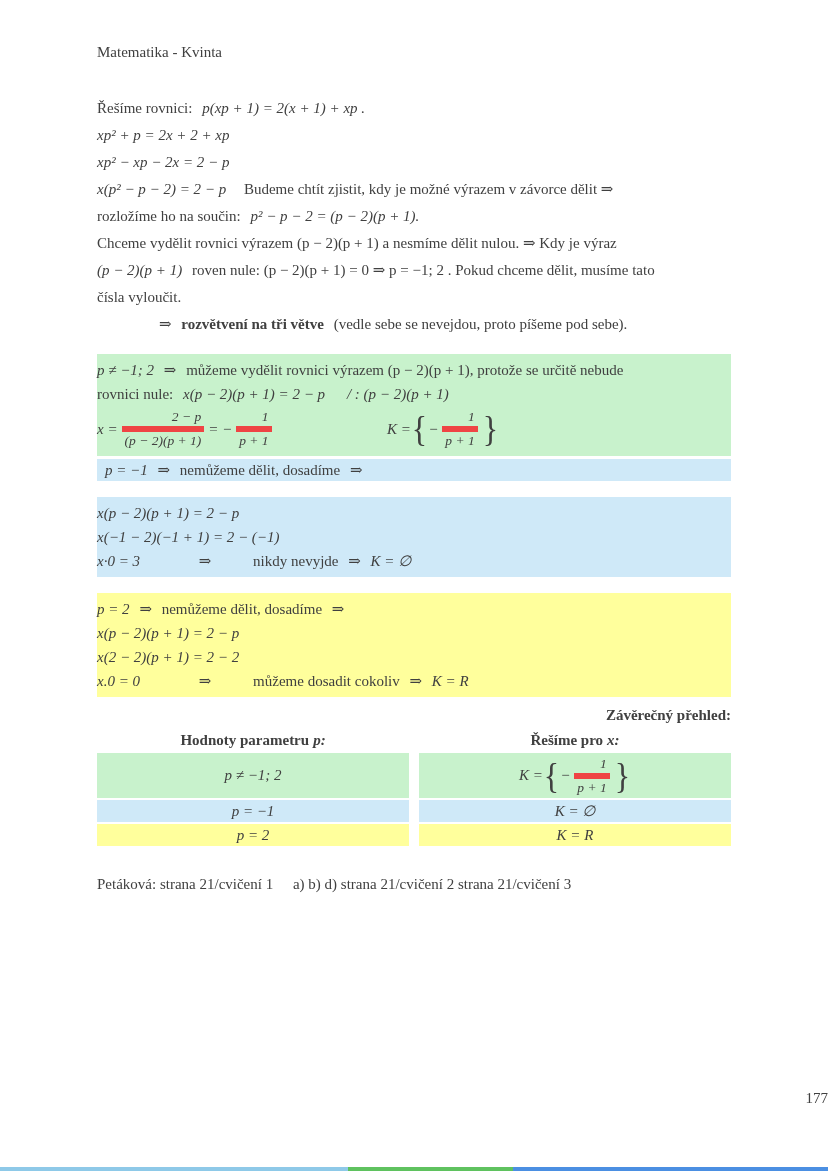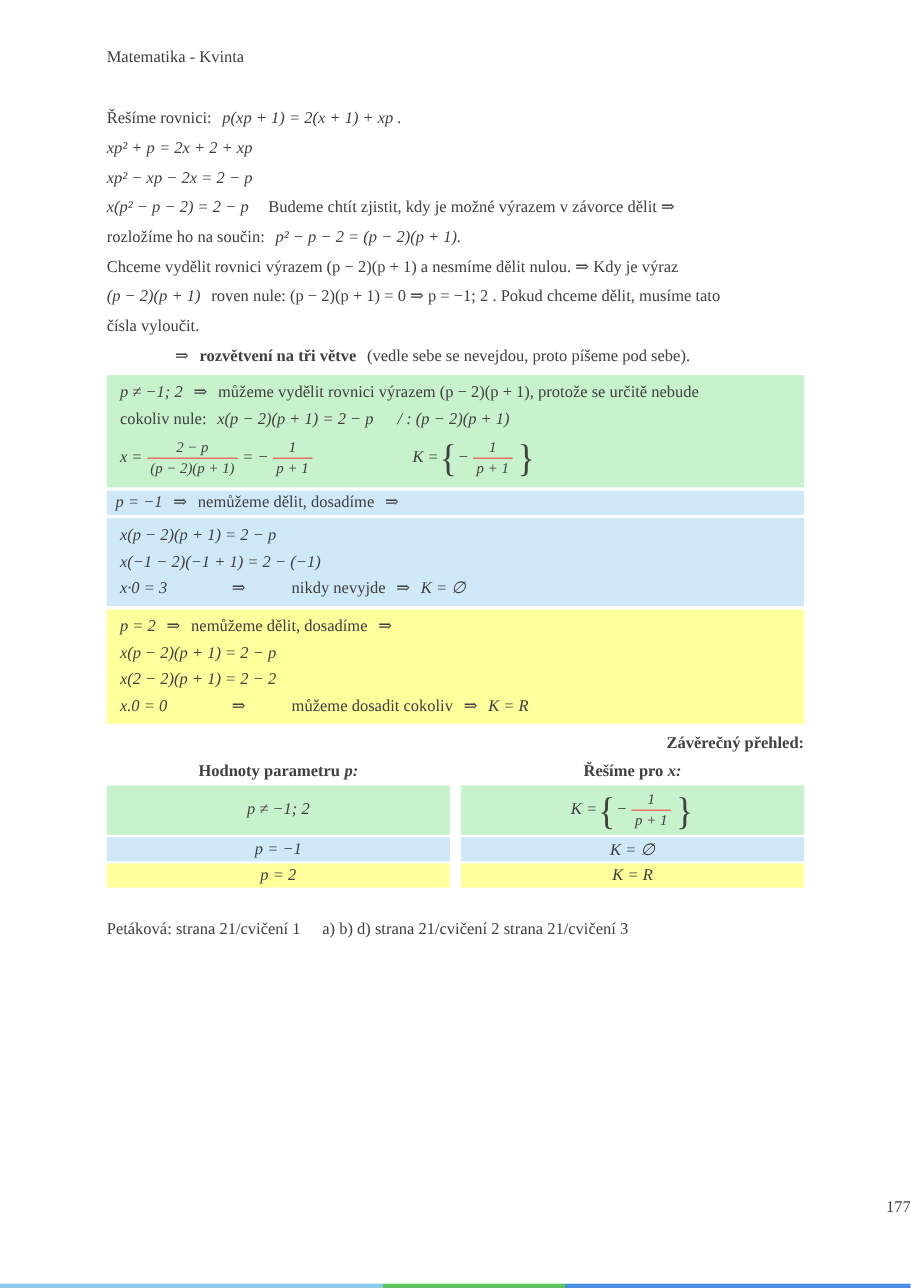--- a/index.html
+++ b/index.html
@@ -19,38 +19,38 @@
   .line { line-height: 27px; white-space: nowrap; }
   .math { font-style: italic; }
   .arrow { font-style: normal; }
   .bold { font-weight: bold; text-align: right; }
   .gap-s { margin-left: 6px; }
   .gap-m { margin-left: 14px; }
   .varsp { margin-left: 4px; }
   .intro { margin-top: 34px; }
   .branch-line { margin-left: 62px; }
 
-  .box { padding: 4px 12px; margin-top: 3px; }
+  .box { padding: 4px 0; margin-top: 16px; }
   .box .line { line-height: 24px; }
   .strip { padding: 0 8px; line-height: 22px; margin-top: 3px; white-space: nowrap; }
 
   .green-bg  { background: #c8f2cc; }
   .blue-bg   { background: #cfe9f8; }
   .yellow-bg { background: #ffff9c; }
 
   .frac {
     display: inline-block;
     vertical-align: middle;
     text-align: center;
     font-style: italic;
     font-size: 13.5px;
     line-height: 1.3;
     margin: 0 4px;
   }
-  .frac .num { display: block; border-bottom: 1px solid #ef4444; padding: 0 3px; }
+  .frac .num { display: block; border-bottom: 6px solid #ef4444; padding: 0 3px; text-align: right; }
   .frac .den { display: block; padding: 0 3px; }
   .brace {
     font-style: normal;
     font-size: 32px;
     font-weight: 400;
     display: inline-block;
     vertical-align: middle;
     transform: scaleY(1.1);
     margin: 0 1px;
     line-height: 1;
@@ -134,21 +134,21 @@
       </p>
     </div>
 
     <div class="box green-bg">
       <p class="line">
         <span class="math">p ≠ −1; 2</span>
         <span class="arrow gap-s">⇒</span>
         <span class="gap-s">můžeme vydělit rovnici výrazem (p − 2)(p + 1), protože se určitě nebude</span>
       </p>
       <p class="line">
-        <span>cokoliv nule:</span>
+        <span>rovnici nule:</span>
         <span class="math gap-s">x(p − 2)(p + 1) = 2 − p</span>
         <span class="math" style="margin-left:18px">/ : (p − 2)(p + 1)</span>
       </p>
       <div class="eqrow">
         <span class="math">x =</span>
         <span class="frac">
           <span class="num">2 − p</span>
           <span class="den">(p − 2)(p + 1)</span>
         </span>
         <span class="math">= −</span>

